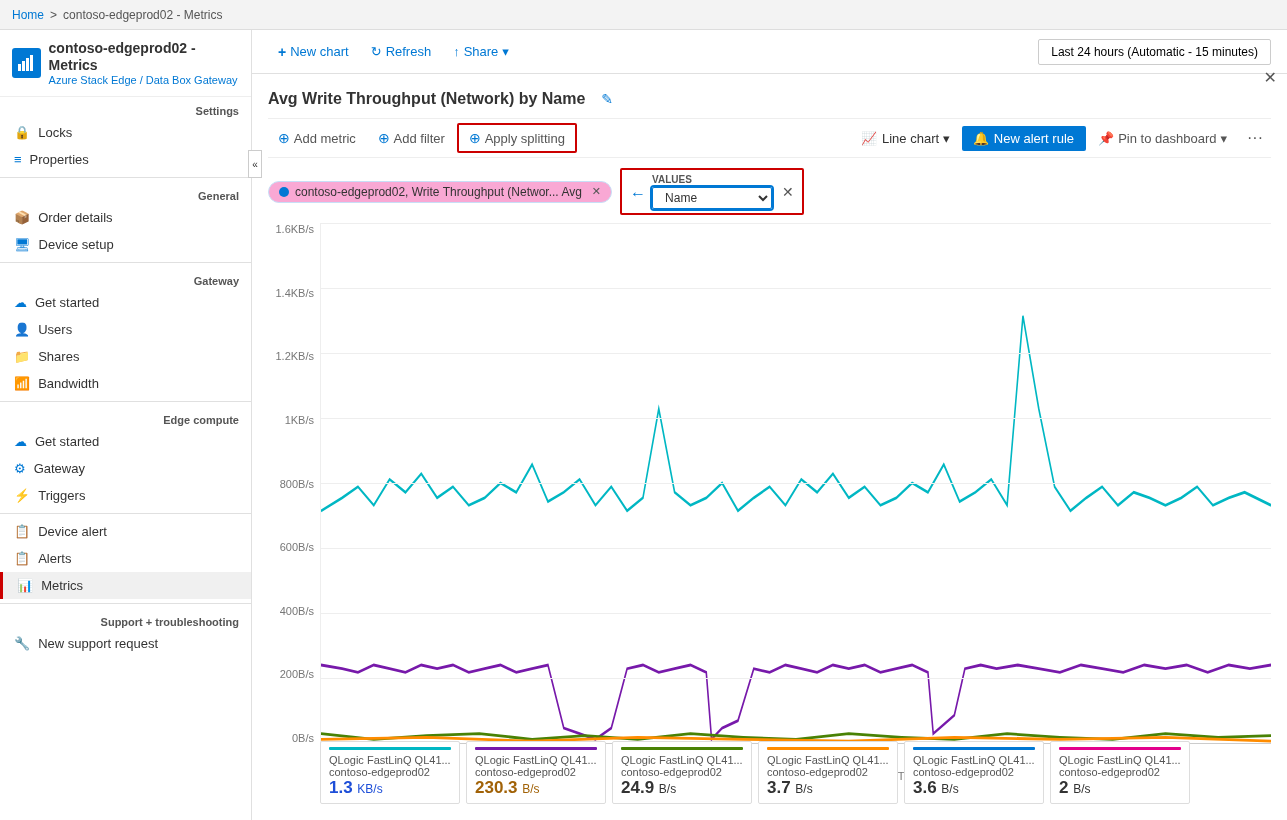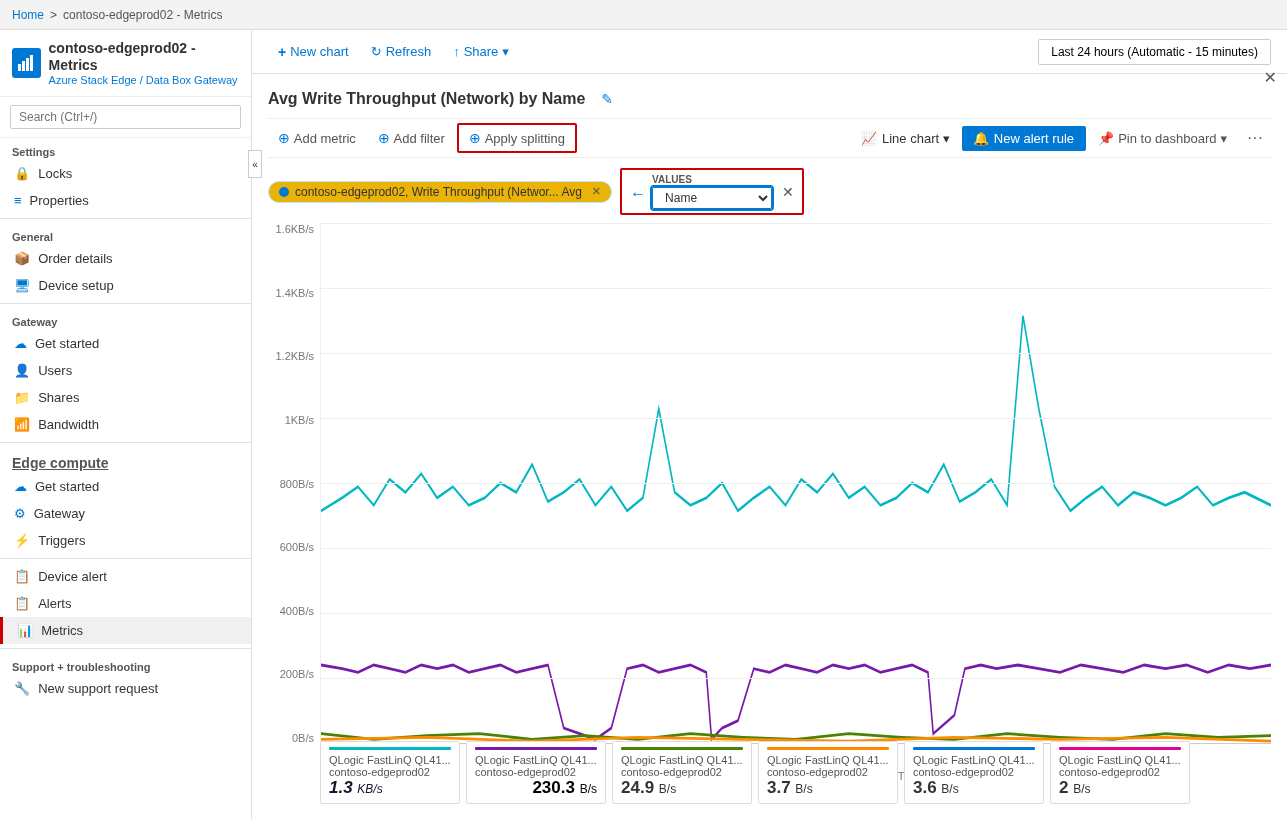--- a/index.html
+++ b/index.html
@@ -39,25 +39,22 @@
               <rect x="13" y="1" width="3" height="16"></rect>
             </svg>
         </div>
         <div>
           <div style="font-size:14px;font-weight:600;color:#333;line-height:1.2;">contoso-edgeprod02 - Metrics</div>
           <div style="font-size:11px;color:#0078d4;">Azure Stack Edge / Data Box Gateway</div>
         </div>
       </div>
     </div>
 
-    <div style="padding:8px 10px;border-bottom:1px solid #eee;">
-      <input type="text" style="width: 100%; border: 1px solid rgb(204, 204, 204); padding: 4px 8px; font-size: 12px; border-radius: 2px; outline: none;" placeholder="Search (Ctrl+/)">
-    </div>
-
-    <div style="overflow-y:auto;flex:1;">
+
+    <div style="overflow-y:auto;flex:1;text-align:right;">
 
       <div style="padding:8px 12px 2px;font-size:11px;font-weight:600;color:#555;">Settings</div>
       <div style="display:flex;align-items:center;gap:8px;padding:6px 14px;cursor:pointer;font-size:13px;color:#333;">
         <span style="font-size:13px;">🔒</span>
         <span>Locks</span>
       </div>
       <div style="display:flex;align-items:center;gap:8px;padding:6px 14px;cursor:pointer;font-size:13px;color:#333;">
         <span style="font-size:13px;color:#0078d4;">≡</span>
         <span>Properties</span>
       </div>
@@ -86,21 +83,21 @@
       <div style="display:flex;align-items:center;gap:8px;padding:6px 14px;cursor:pointer;font-size:13px;color:#333;">
         <span style="font-size:13px;color:#e8a000;">📁</span>
         <span>Shares</span>
       </div>
       <div style="display:flex;align-items:center;gap:8px;padding:6px 14px;cursor:pointer;font-size:13px;color:#333;">
         <span style="font-size:13px;color:#0078d4;">📶</span>
         <span>Bandwidth</span>
       </div>
       <div style="height:1px;background:#e0e0e0;margin:4px 0;"></div>
 
-      <div style="padding:8px 12px 2px;font-size:14px;font-weight:600;color:#555;text-decoration:underline;">Edge compute</div>
+      <div style="padding:8px 12px 2px;font-size:11px;font-weight:600;color:#555;">Edge compute</div>
       <div style="display:flex;align-items:center;gap:8px;padding:6px 14px;cursor:pointer;font-size:13px;color:#333;">
         <span style="font-size:13px;color:#0078d4;">☁</span>
         <span>Get started</span>
       </div>
       <div style="display:flex;align-items:center;gap:8px;padding:6px 14px;cursor:pointer;font-size:13px;color:#333;">
         <span style="font-size:13px;color:#0078d4;">⚙</span>
         <span>Gateway</span>
       </div>
       <div style="display:flex;align-items:center;gap:8px;padding:6px 14px;cursor:pointer;font-size:13px;color:#333;">
         <span style="font-size:13px;color:#0078d4;">⚡</span>
@@ -186,21 +183,21 @@
         </button>
         <button style="display:flex;align-items:center;gap:4px;padding:5px 10px;border:none;background:none;cursor:pointer;font-size:13px;color:#555;">
           <span>📌</span>
           <span>Pin to dashboard</span>
           <span>▾</span>
         </button>
         <button style="padding:5px 8px;border:none;background:none;cursor:pointer;font-size:16px;color:#555;">···</button>
       </div>
 
       <div style="display:flex;align-items:center;gap:8px;margin-bottom:8px;flex-wrap:wrap;">
-        <div style="display:flex;align-items:center;gap:6px;background:#eab308;border:1px solid #c8dff7;border-radius:16px;padding:3px 10px;font-size:12px;">
+        <div style="display:flex;align-items:center;gap:6px;background:#f9a8d4;border:1px solid #c8dff7;border-radius:16px;padding:3px 10px;font-size:12px;">
           <span style="width:10px;height:10px;border-radius:50%;background:#0078d4;display:inline-block;"></span>
           <span>contoso-edgeprod02, Write Throughput (Networ... Avg</span>
           <span style="cursor:pointer;color:#555;margin-left:4px;font-size:11px;">✕</span>
         </div>
 
         <div style="border:2px solid #c00;display:inline-flex;align-items:center;gap:6px;padding:4px 8px;border-radius:2px;background:#fff;">
           <span style="cursor:pointer;color:#0078d4;font-size:16px;">←</span>
           <div style="display:flex;flex-direction:column;">
             <span style="font-size:10px;color:#555;margin-bottom:2px;font-weight:600;">VALUES</span>
             <select style="border:1px solid #0078d4;border-radius:2px;padding:2px 8px;font-size:12px;color:#333;outline:2px solid #0078d4;min-width:120px;background:#fff;">
@@ -258,27 +255,27 @@
           <span>06 PM</span>
           <span>Thu 11</span>
           <span>06 AM</span>
         </div>
 
         <div id="legend-row" style="position:absolute;bottom:0;left:52px;right:0;display:flex;gap:6px;overflow-x:auto;padding-top:2px;">
         <div style="border: 1px solid rgb(221, 221, 221); min-width: 140px; padding: 5px 8px; border-radius: 2px; background: rgb(255, 255, 255); flex-shrink: 0;">
     <div style="height:3px;width:100%;background:#00b7c3;margin-bottom:4px;border-radius:1px;"></div>
     <div style="font-size:11px;color:#555;white-space:nowrap;overflow:hidden;text-overflow:ellipsis;max-width:130px;">QLogic FastLinQ QL41...</div>
     <div style="font-size:11px;color:#555;white-space:nowrap;overflow:hidden;text-overflow:ellipsis;max-width:130px;">contoso-edgeprod02</div>
-    <div style="font-size:17px;font-weight:600;color:#0f172a;font-style:italic;">1.3 <span style="font-size:12px;font-weight:400;">KB/s</span></div>
+    <div style="font-size:17px;font-weight:600;color:#1d4ed8;">1.3 <span style="font-size:12px;font-weight:400;">KB/s</span></div>
   </div>
             <div style="border: 1px solid rgb(221, 221, 221); min-width: 140px; padding: 5px 8px; border-radius: 2px; background: rgb(255, 255, 255); flex-shrink: 0;">
     <div style="height:3px;width:100%;background:#7719aa;margin-bottom:4px;border-radius:1px;"></div>
     <div style="font-size:11px;color:#555;white-space:nowrap;overflow:hidden;text-overflow:ellipsis;max-width:130px;">QLogic FastLinQ QL41...</div>
     <div style="font-size:11px;color:#555;white-space:nowrap;overflow:hidden;text-overflow:ellipsis;max-width:130px;">contoso-edgeprod02</div>
-    <div style="font-size:17px;font-weight:600;color:#000000;text-align:right;">230.3 <span style="font-size:12px;font-weight:400;">B/s</span></div>
+    <div style="font-size:17px;font-weight:600;color:#a16207;">230.3 <span style="font-size:12px;font-weight:400;">B/s</span></div>
   </div>
             <div style="border: 1px solid rgb(221, 221, 221); min-width: 140px; padding: 5px 8px; border-radius: 2px; background: rgb(255, 255, 255); flex-shrink: 0;">
     <div style="height:3px;width:100%;background:#498205;margin-bottom:4px;border-radius:1px;"></div>
     <div style="font-size:11px;color:#555;white-space:nowrap;overflow:hidden;text-overflow:ellipsis;max-width:130px;">QLogic FastLinQ QL41...</div>
     <div style="font-size:11px;color:#555;white-space:nowrap;overflow:hidden;text-overflow:ellipsis;max-width:130px;">contoso-edgeprod02</div>
     <div style="font-size:17px;font-weight:600;color:#333;">24.9 <span style="font-size:12px;font-weight:400;">B/s</span></div>
   </div>
             <div style="border: 1px solid rgb(221, 221, 221); min-width: 140px; padding: 5px 8px; border-radius: 2px; background: rgb(255, 255, 255); flex-shrink: 0;">
     <div style="height:3px;width:100%;background:#ff8c00;margin-bottom:4px;border-radius:1px;"></div>
     <div style="font-size:11px;color:#555;white-space:nowrap;overflow:hidden;text-overflow:ellipsis;max-width:130px;">QLogic FastLinQ QL41...</div>

